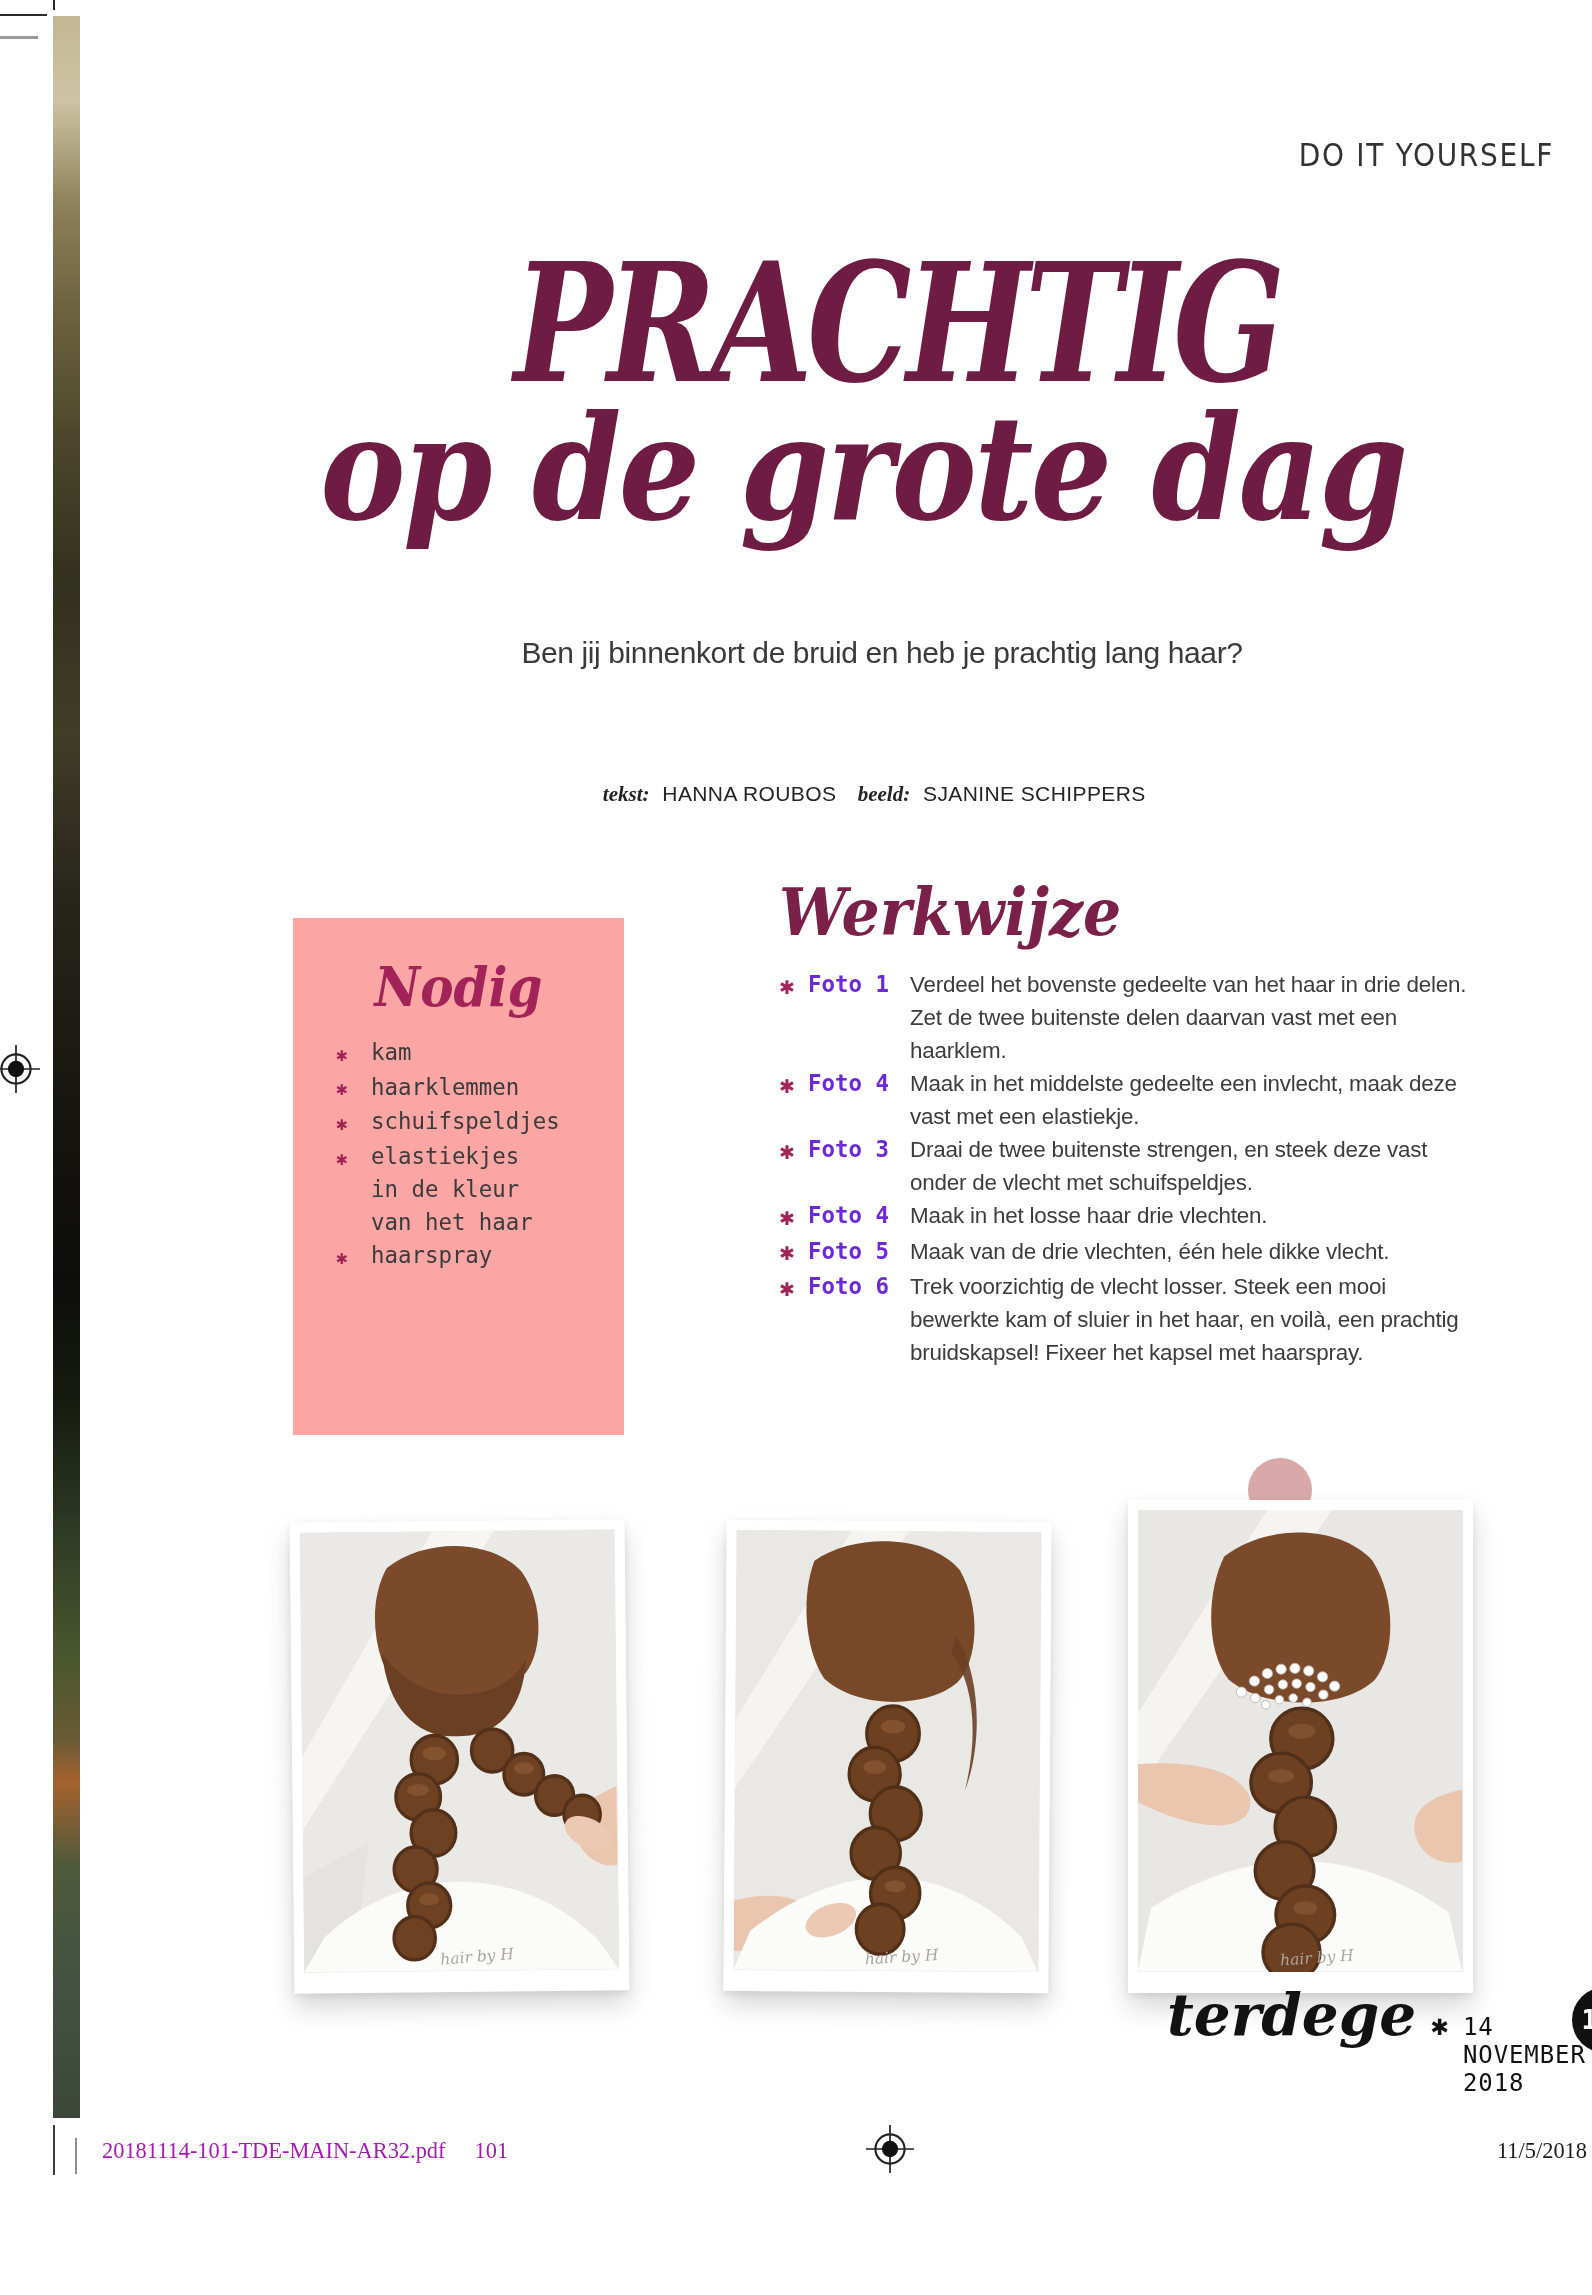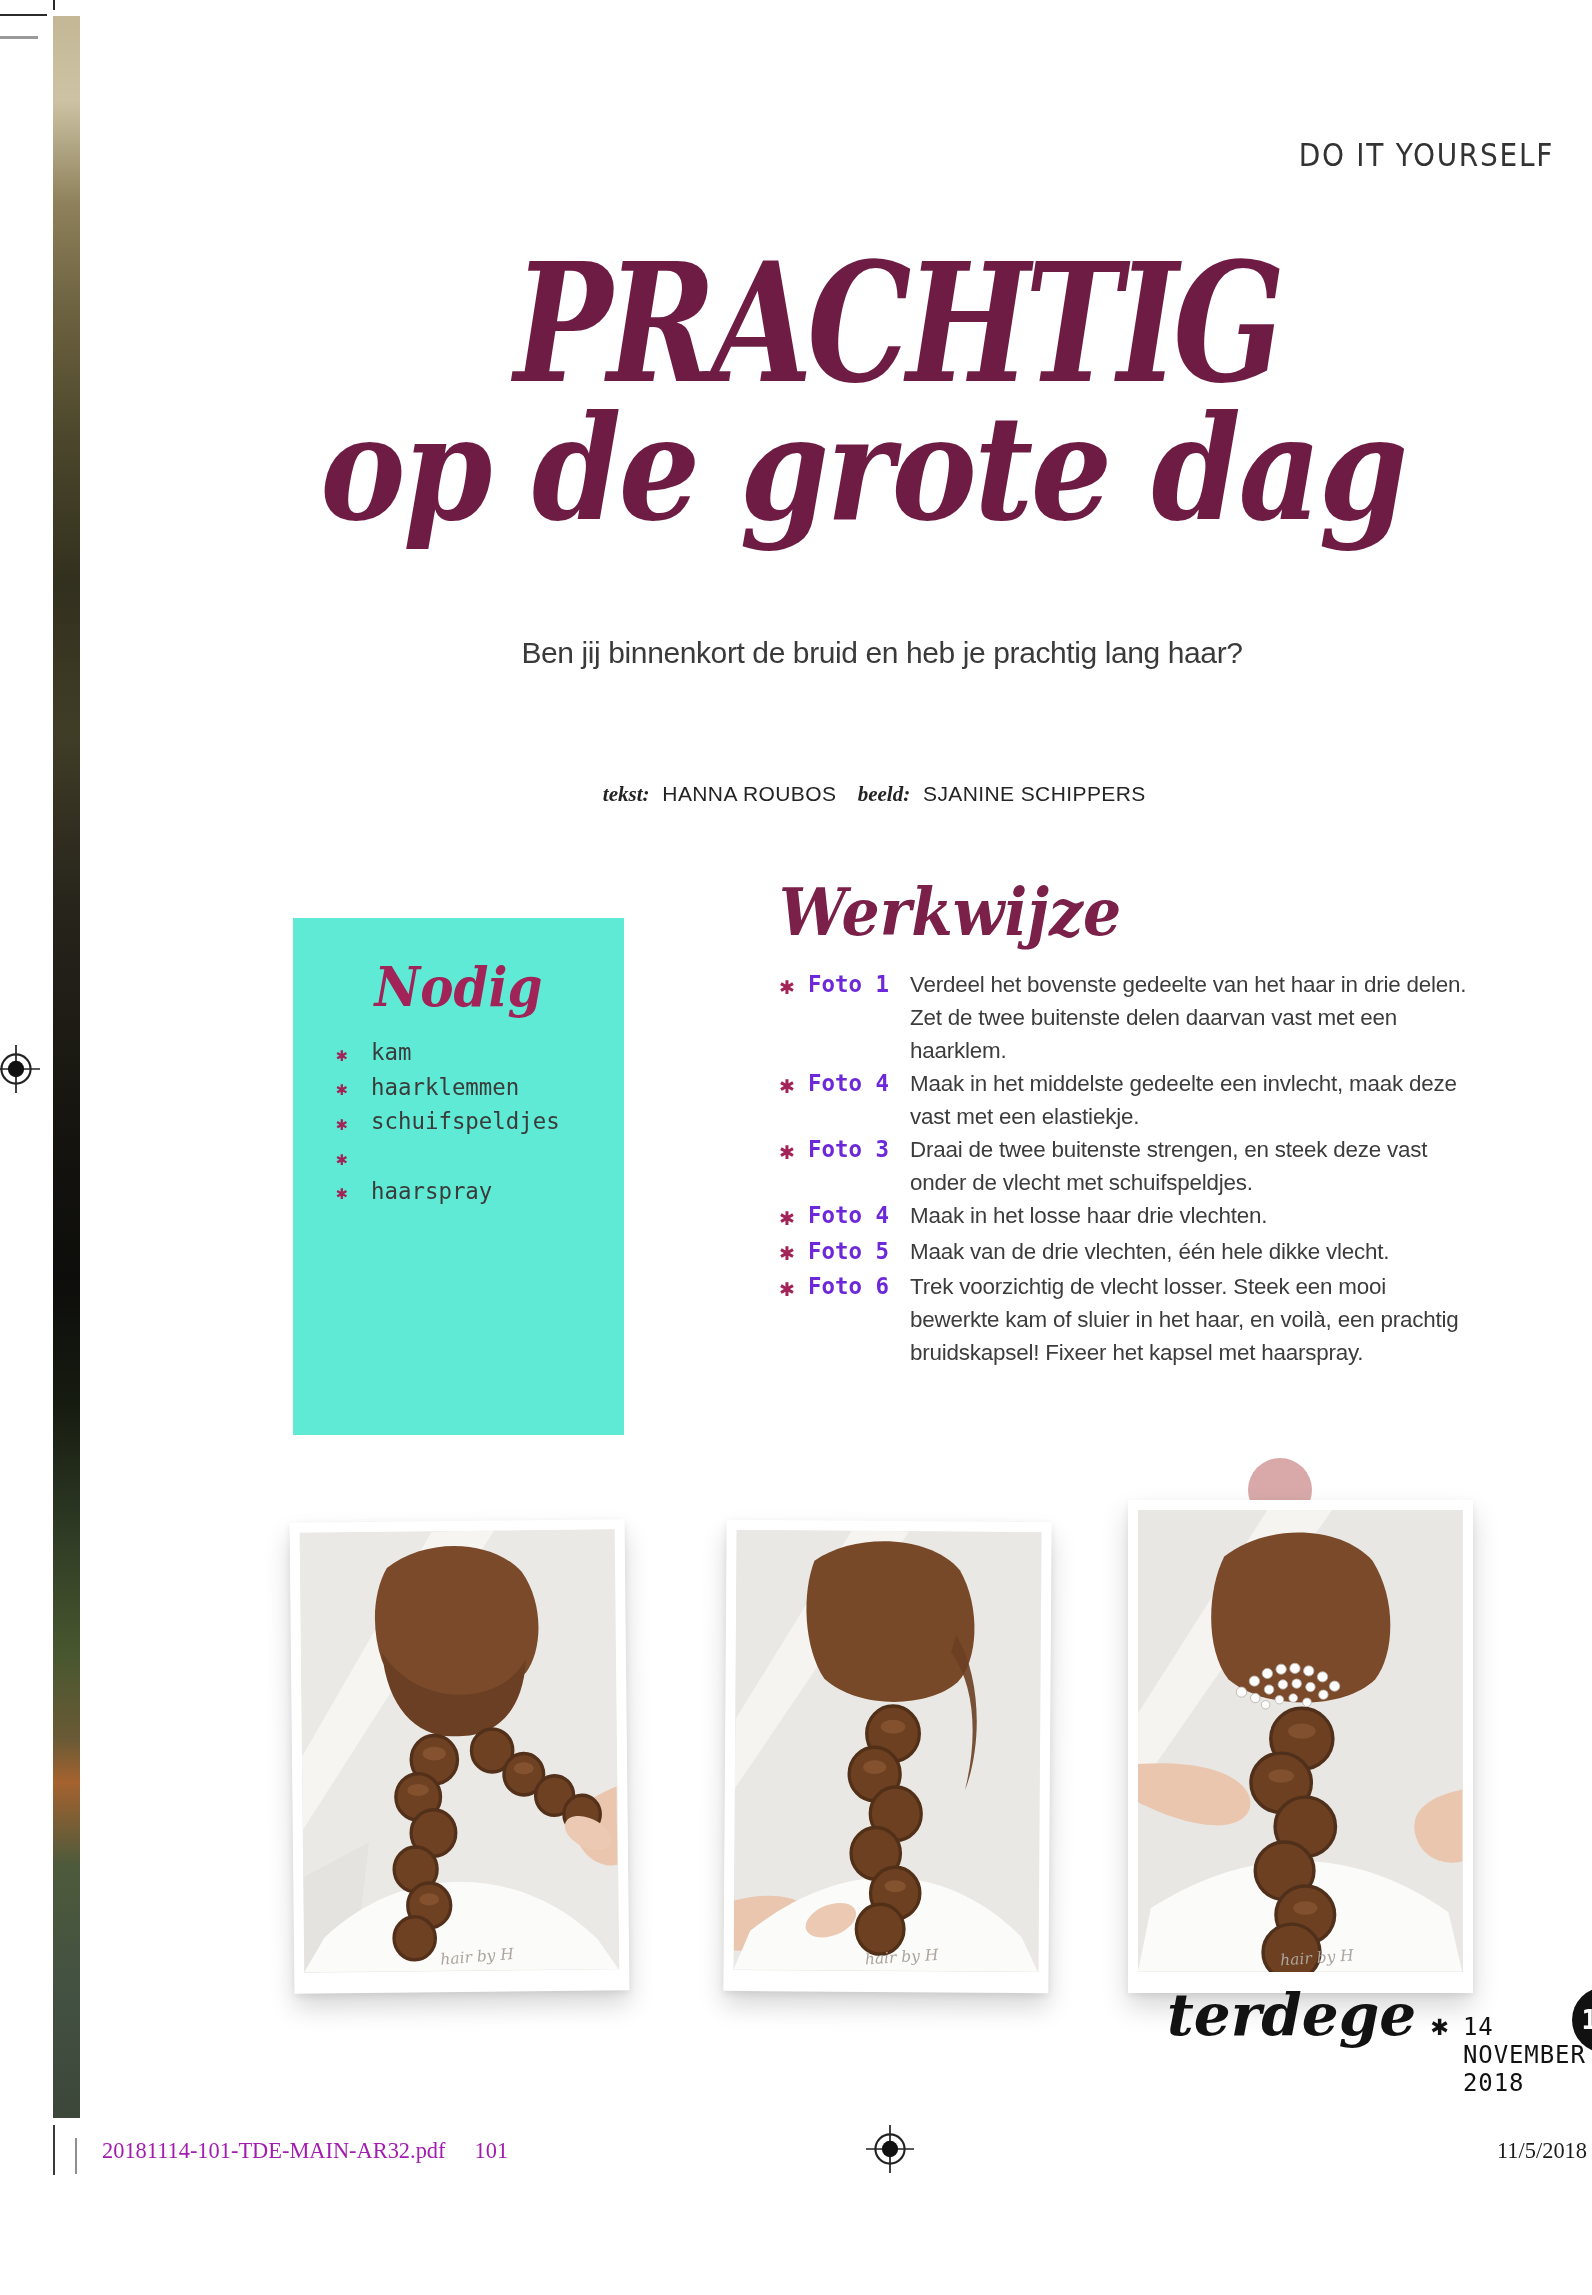--- a/index.html
+++ b/index.html
@@ -40,21 +40,21 @@
 
   
   .intro{position:absolute;left:882px;top:606px;transform:translateX(-50%);width:872px;
     text-align:center;font-size:30px;line-height:46px;letter-spacing:-0.4px;color:#3a3a3a;margin-top:24px;}
   .byline{position:absolute;left:882px;top:782px;transform:translateX(-50%);white-space:nowrap;
     font-size:21px;color:#242424;text-align:center;}
   .byline .lbl{font-family:"Liberation Serif",serif;font-style:italic;font-weight:700;margin-right:7px;}
   .byline .val{letter-spacing:0.4px;margin-right:15.5px;}
 
   
-  .nodig{position:absolute;left:293px;top:918px;width:331px;height:517px;background:#5eead4;z-index:1;}
+  .nodig{position:absolute;left:293px;top:918px;width:331px;height:517px;background:#fca5a5;z-index:1;}
   .nodig-title{margin-top:40px;text-align:center;font-family:"DejaVu Serif",serif;font-style:italic;
     font-weight:700;font-size:50px;color:#a12357;transform:scaleY(1.08);}
   .nodig-list{margin-top:19px;padding-left:43px;font-family:"DejaVu Sans Mono",monospace;
     font-size:22.4px;line-height:33px;color:#3b3b3b;}
   .nodig-item{display:flex;align-items:flex-start;}
   .nodig-item .bullet{width:35px;color:#a12357;font-size:19px;padding-top:1.7px;}
   .nodig-item .txt{white-space:pre-line;}
 
   
   .werk-title{position:absolute;left:779px;top:875px;font-family:"DejaVu Serif",serif;font-style:italic;
@@ -132,20 +132,23 @@
       <div class="nodig-item">
         <span class="bullet">✱</span>
         <span class="txt">haarklemmen</span>
       </div>
       <div class="nodig-item">
         <span class="bullet">✱</span>
         <span class="txt">schuifspeldjes</span>
       </div>
       <div class="nodig-item">
         <span class="bullet">✱</span>
+        <span class="txt">elastiekjes
+in de kleur
+van het haar</span>
       </div>
       <div class="nodig-item">
         <span class="bullet">✱</span>
         <span class="txt">haarspray</span>
       </div>
     </div>
   </div>
 
   <div class="werk-title">Werkwijze</div>
   <div class="steps">

